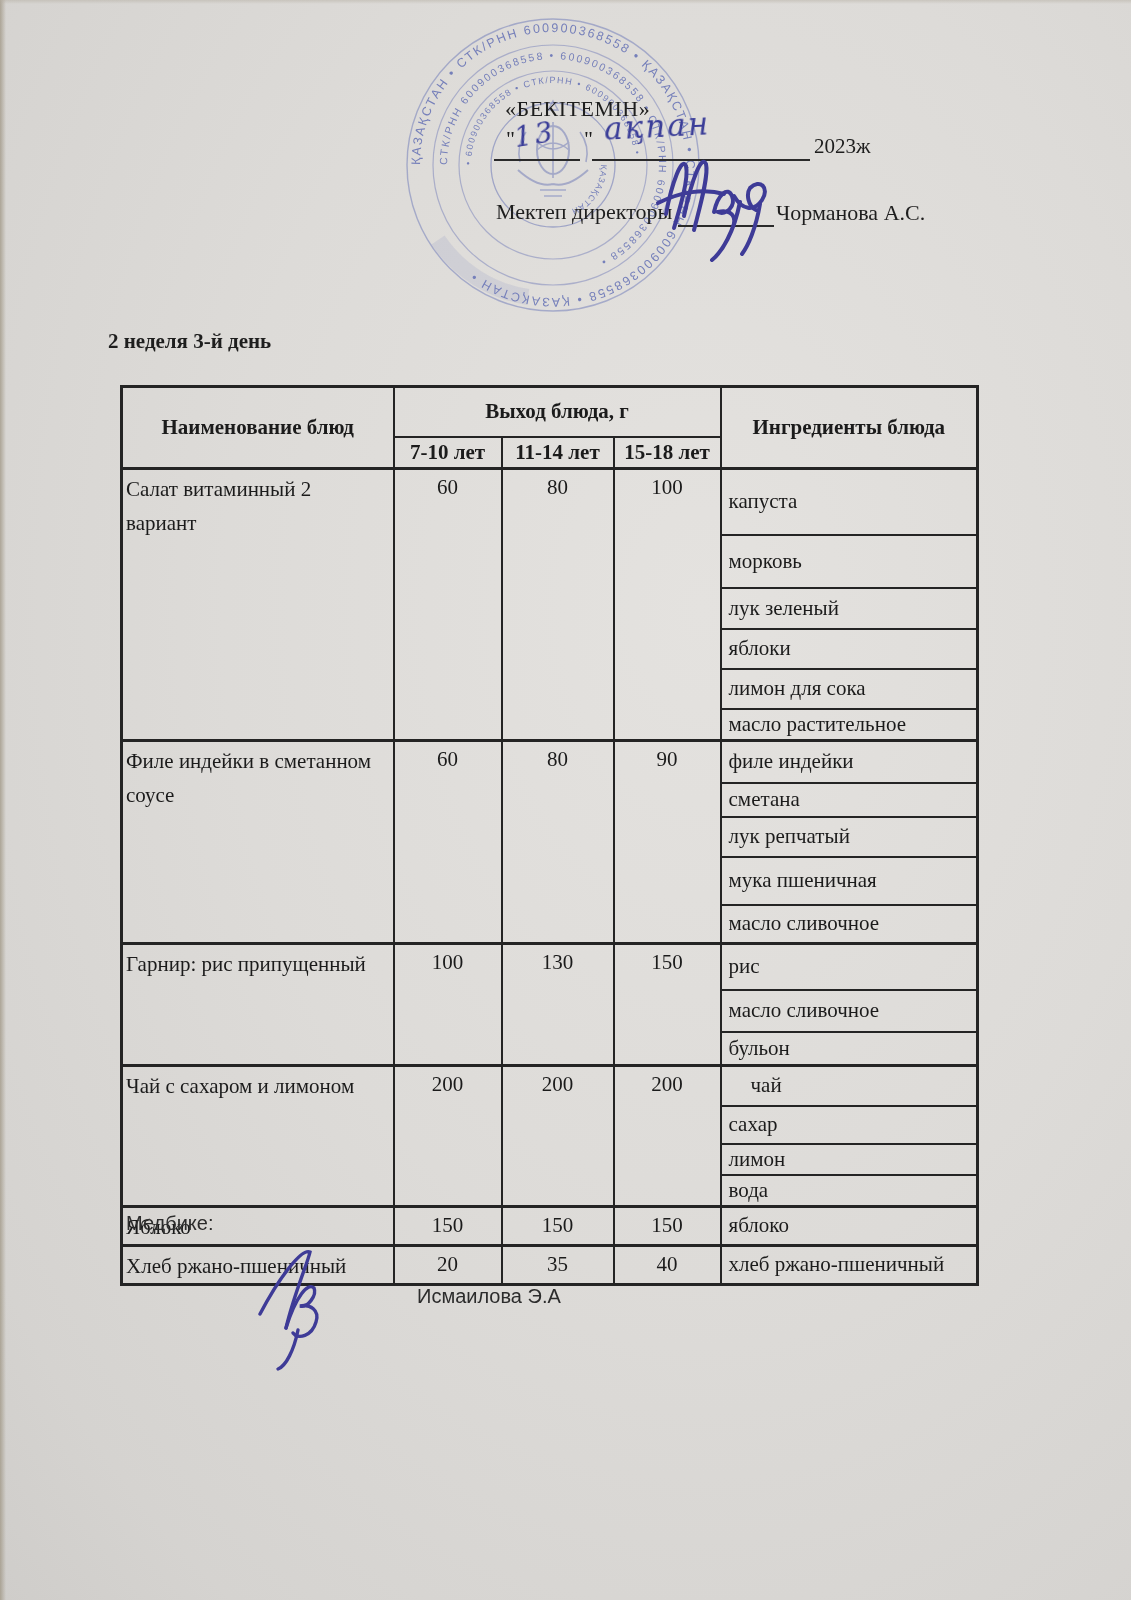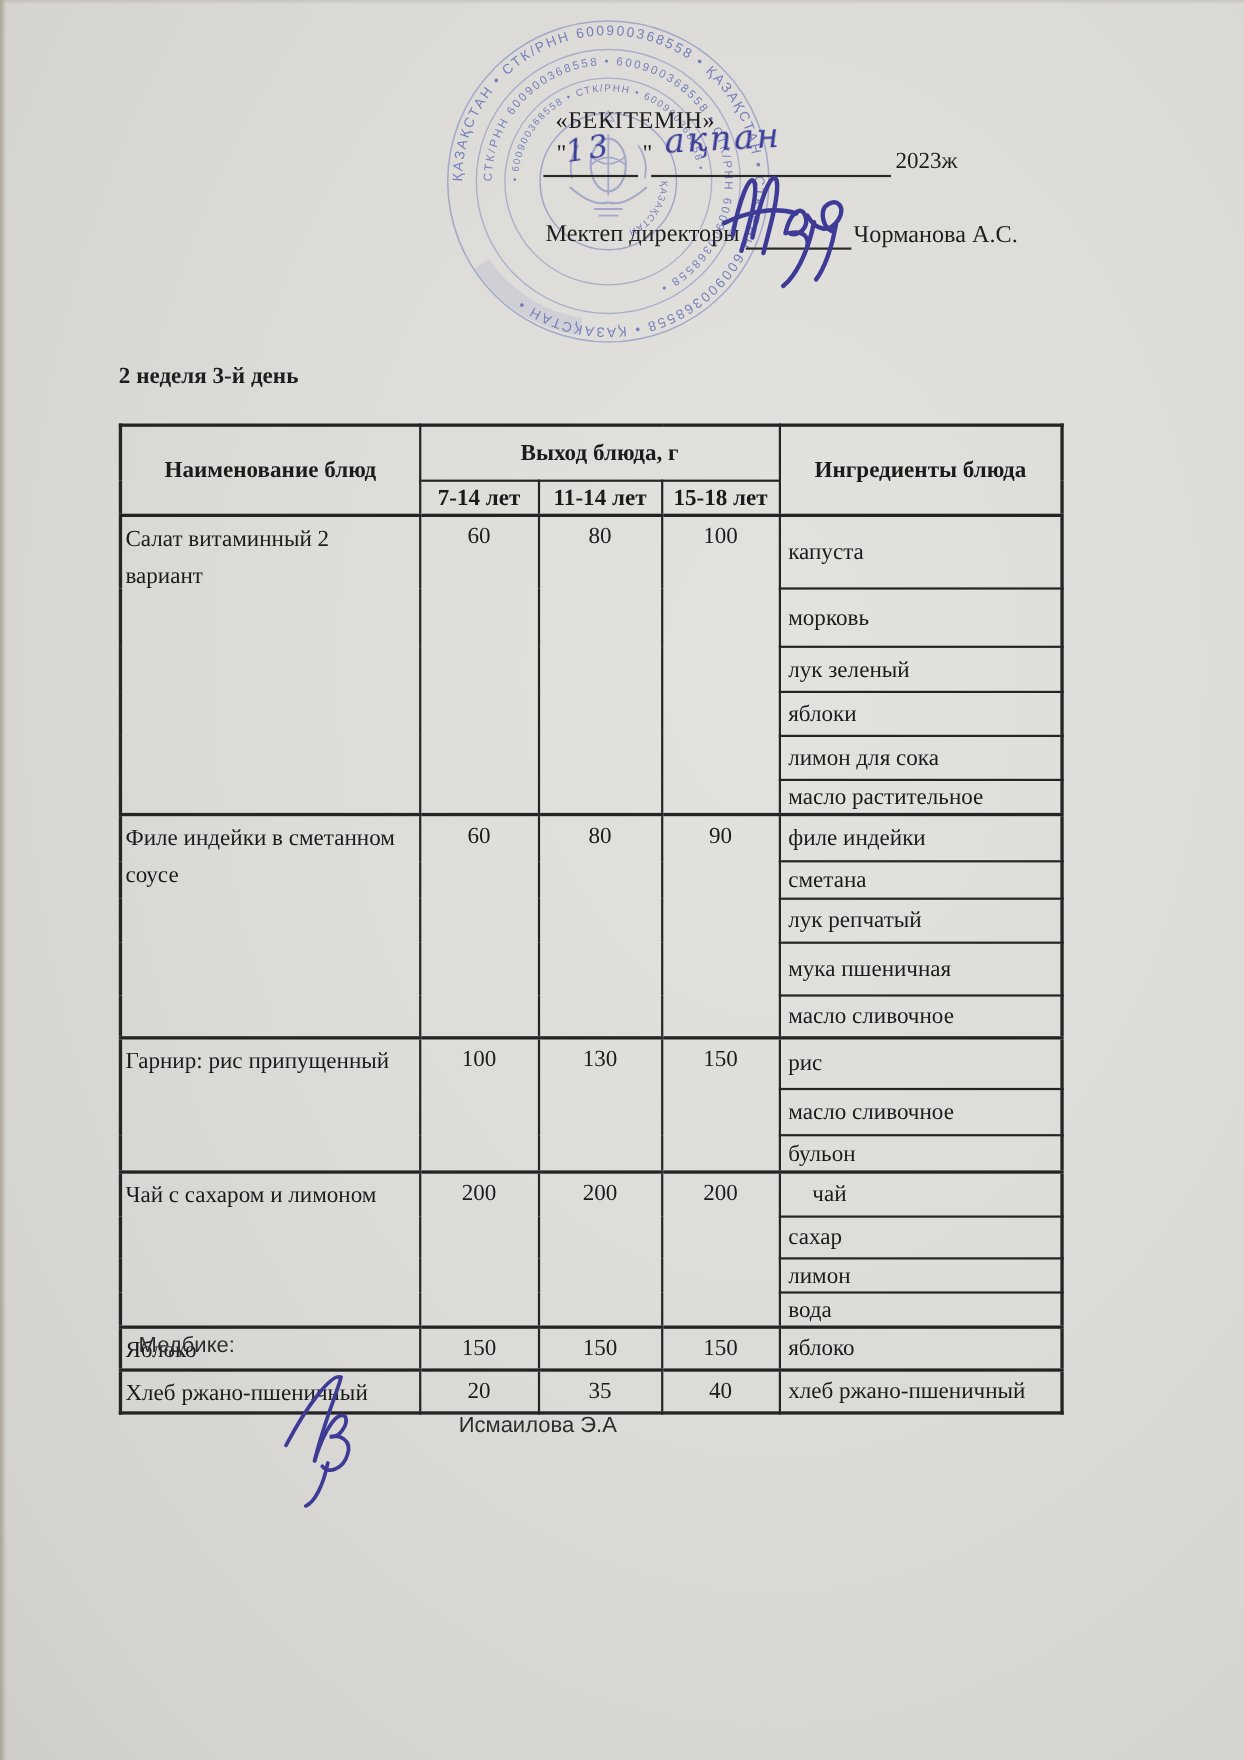--- a/index.html
+++ b/index.html
@@ -27,21 +27,21 @@
   .hand{color:#3a3d98;font-style:italic;font-family:"DejaVu Serif",serif;
         filter:blur(.3px);}
   .day{left:514px;top:118px;font-size:28px;transform:rotate(-9deg);letter-spacing:3px;}
   .month{left:604px;top:108px;font-size:31px;transform:rotate(-3deg);letter-spacing:2px;}
   .director-label{left:496px;top:199px;font-size:22px;}
   .director-blank{left:678px;top:225px;width:96px;}
   .director-name{left:776px;top:200px;font-size:22px;}
   
   .week-heading{left:108px;top:329px;font-size:21px;font-weight:bold;}
   
-  .menu-wrap{left:108px;top:385px;}
+  .menu-wrap{left:120px;top:385px;}
   table.menu{border-collapse:collapse;table-layout:fixed;width:856px;
     font-size:21px;color:#1b1b1b;}
   table.menu{border:3px solid #242424;}
   .menu th,.menu td{border:2px solid #242424;overflow:hidden;}
   .menu thead th{font-weight:bold;text-align:center;vertical-align:middle;padding:2px;}
   .menu thead tr.h2 th{border-top:2px solid #242424;}
   .menu thead{border-bottom:3px solid #242424;}
   tr.dish-start td{border-top:3px solid #242424;}
   td.dish{text-align:left;vertical-align:top;padding:2px 18px 0 3px;line-height:34px;margin-left:34px;}
   td.val{text-align:center;vertical-align:top;padding-top:5px;}
@@ -137,21 +137,21 @@
         <col style="width:107px">
           <col style="width:257px">
       </colgroup>
       <thead>
         <tr style="height:50px;">
           <th rowspan="2">Наименование блюд</th>
           <th colspan="3">Выход блюда, г</th>
           <th rowspan="2">Ингредиенты блюда</th>
         </tr>
         <tr class="h2" style="height:28px;">
-          <th>7-14 лет</th>
+          <th>7-10 лет</th>
           <th>11-14 лет</th>
           <th>15-18 лет</th>
         </tr>
       </thead>
       <tbody>
           <tr class="dish-start">
             <td class="dish" rowspan="6">Салат витаминный 2 вариант</td>
             <td class="val" rowspan="6">60</td>
             <td class="val" rowspan="6">80</td>
             <td class="val" rowspan="6">100</td>

